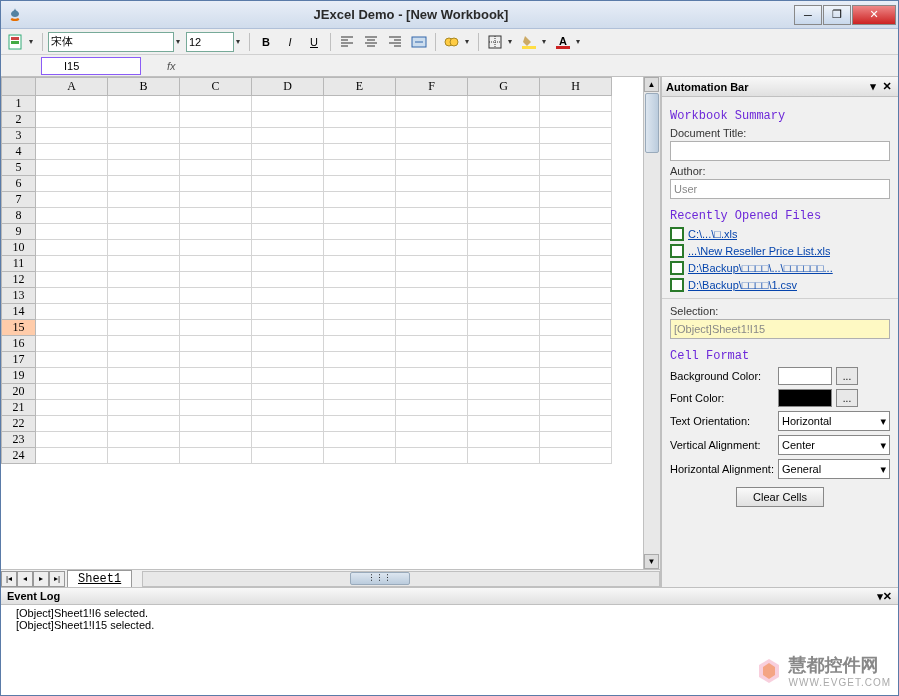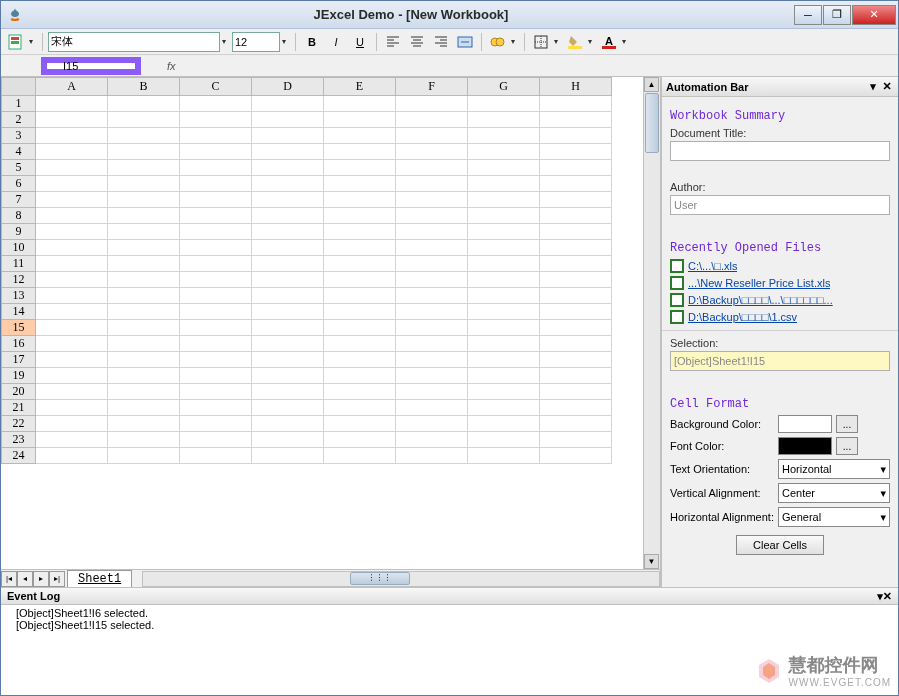--- a/index.html
+++ b/index.html
@@ -16,25 +16,25 @@
 .win-close { background: linear-gradient(#e88, #c22); color: #fff; width: 44px; }
 
 .menubar { height: 20px; background: #f0f0f0; display: flex; align-items: center; padding: 0 4px; border-bottom: 1px solid #d0d0d0; }
 .menu-item { padding: 2px 8px; cursor: pointer; }
 .menu-item u { text-decoration: underline; }
 
 .toolbar { height: 26px; background: #f0f0f0; display: flex; align-items: center; padding: 2px 4px; border-bottom: 1px solid #d0d0d0; gap: 2px; }
 .tb-btn { width: 22px; height: 22px; display: flex; align-items: center; justify-content: center; cursor: pointer; border: 1px solid transparent; }
 .tb-sep { width: 1px; height: 18px; background: #c0c0c0; margin: 0 3px; }
 .tb-dd { width: 8px; font-size: 8px; color: #333; cursor: pointer; }
-.font-select { width: 172px; height: 20px; border: 1px solid #7a9; background: #fff; padding: 0 2px; font-family: SimSun, serif; }
+.font-select { width: 126px; height: 20px; border: 1px solid #7a9; background: #fff; padding: 0 2px; font-family: SimSun, serif; }
 .size-select { width: 48px; height: 20px; border: 1px solid #7a9; background: #fff; padding: 0 2px; text-align: left; }
 
 .namebar { height: 22px; background: #f0f0f0; display: flex; align-items: center; border-bottom: 1px solid #c0c0c0; }
-.name-box { width: 100px; height: 18px; border: 6px solid #8b5cf6; background: #fff; margin: 0 6px 0 40px; padding: 0 16px; display: flex; align-items: center; }
+.name-box { width: 100px; height: 18px; border: 1px solid #8b5cf6; background: #fff; margin: 0 6px 0 40px; padding: 0 22px; display: flex; align-items: center; }
 .fx-label { width: 30px; font-style: italic; color: #555; padding-left: 20px; }
 
 .main-area { flex: 1; display: flex; min-height: 0; }
 
 .sheet-area { flex: 1; display: flex; flex-direction: column; min-width: 0; border-right: 2px solid #c0c0c0; }
 .grid-wrap { flex: 1; display: flex; min-height: 0; }
 .grid { flex: 1; overflow: hidden; position: relative; }
 table.sheet { border-collapse: collapse; table-layout: fixed; }
 .sheet th { background: #e8e8e8; border: 1px solid #b8b8b8; font-weight: normal; font-family: SimSun, serif; font-size: 12px; color: #000; }
 .sheet .corner { width: 34px; height: 18px; background: #e0e0e0; }
@@ -53,21 +53,21 @@
 .hscroll { flex: 1; height: 16px; background: #e8e8e8; margin-left: 10px; position: relative; border: 1px solid #c0c0c0; }
 .hscroll .thumb { position: absolute; left: 30px; top: 0; width: 100px; height: 13px; background: linear-gradient(#dde6f0,#bcd); border: 1px solid #9ab; border-radius: 2px; text-align: center; font-size: 8px; }
 
 .automation-panel { width: 236px; background: #f0f0f0; display: flex; flex-direction: column; overflow: hidden; }
 .panel-header { height: 20px; background: linear-gradient(#f8f8f8,#e0e0e0); border-bottom: 1px solid #c0c0c0; display: flex; align-items: center; padding: 0 4px; font-weight: bold; }
 .panel-header .spacer { flex: 1; }
 .panel-header .ctrl { width: 14px; cursor: pointer; text-align: center; }
 .panel-body { flex: 1; padding: 6px 8px; overflow-y: auto; }
 .section-title { font-family: "Courier New", monospace; font-size: 12px; color: #6d28d9; margin: 6px 0 4px; }
 .fld-label { font-size: 11px; color: #333; margin-bottom: 2px; }
-.fld-input { width: 100%; height: 20px; border: 1px solid #b0b0b0; background: #fff; padding: 0 3px; color: #888; margin-bottom: 20px; }
+.fld-input { width: 100%; height: 20px; border: 1px solid #b0b0b0; background: #fff; padding: 0 3px; color: #888; margin-bottom: 4px; }
 .fld-input.ro { background: #fef9c3; }
 .recent-item { display: flex; align-items: center; margin: 3px 0; gap: 4px; }
 .xls-icon { width: 14px; height: 14px; background: #2a7a2a; display: inline-block; position: relative; }
 .xls-icon::after { content: ""; position: absolute; inset: 2px; background: #fff; }
 .recent-link { color: #0645ad; text-decoration: underline; font-size: 11px; cursor: pointer; white-space: nowrap; overflow: hidden; text-overflow: ellipsis; max-width: 190px; }
 .hr { border: none; border-top: 1px solid #d0d0d0; margin: 6px -8px; }
 .form-row { display: flex; align-items: center; margin: 4px 0; gap: 4px; }
 .form-row label { width: 104px; font-size: 11px; }
 .swatch { width: 54px; height: 18px; border: 1px solid #888; }
 .more-btn { width: 22px; height: 18px; border: 1px solid #888; background: #e8e8e8; cursor: pointer; font-size: 10px; }

